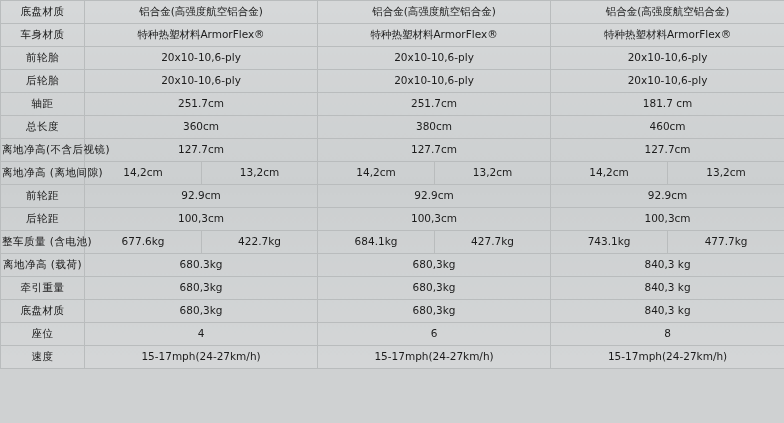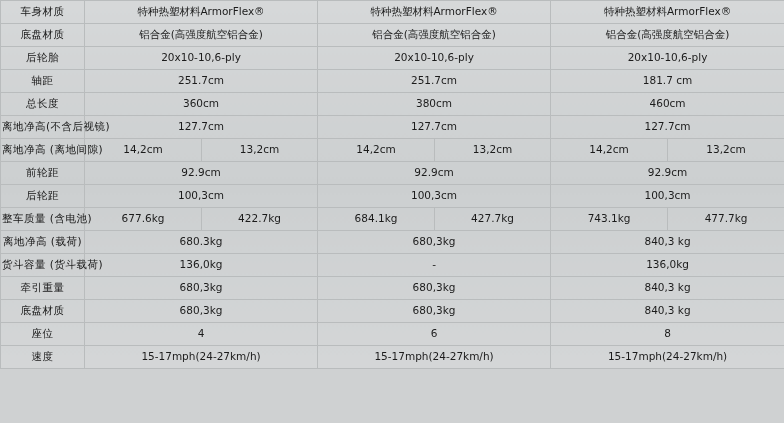--- a/index.html
+++ b/index.html
@@ -42,30 +42,36 @@
     <col style="width:84px">
     <col style="width:117px">
       <col style="width:116px">
     <col style="width:117px">
       <col style="width:116px">
     <col style="width:117px">
       <col style="width:117px">
   </colgroup>
   <tbody>
       <tr>
+        <td class="label">底盘材质</td>
+        <td colspan="2" class="">铝合金(高强度航空铝合金)</td>
+        <td colspan="2" class="">铝合金(高强度航空铝合金)</td>
+        <td colspan="2" class="">铝合金(高强度航空铝合金)</td>
+      </tr>
+      <tr>
         <td class="label">车身材质</td>
         <td colspan="2" class="">特种热塑材料ArmorFlex®</td>
         <td colspan="2" class="">特种热塑材料ArmorFlex®</td>
         <td colspan="2" class="">特种热塑材料ArmorFlex®</td>
       </tr>
       <tr>
-        <td class="label">底盘材质</td>
-        <td colspan="2" class="">铝合金(高强度航空铝合金)</td>
-        <td colspan="2" class="">铝合金(高强度航空铝合金)</td>
-        <td colspan="2" class="">铝合金(高强度航空铝合金)</td>
+        <td class="label">前轮胎</td>
+        <td colspan="2" class="">20x10-10,6-ply</td>
+        <td colspan="2" class="">20x10-10,6-ply</td>
+        <td colspan="2" class="">20x10-10,6-ply</td>
       </tr>
       <tr>
         <td class="label">后轮胎</td>
         <td colspan="2" class="">20x10-10,6-ply</td>
         <td colspan="2" class="">20x10-10,6-ply</td>
         <td colspan="2" class="">20x10-10,6-ply</td>
       </tr>
       <tr>
         <td class="label">轴距</td>
         <td colspan="2" class="">251.7cm</td>
@@ -114,26 +120,20 @@
         <td class="tall ">743.1kg</td>
         <td class="tall ">477.7kg</td>
       </tr>
       <tr>
         <td class="label tall">离地净高 (载荷)</td>
         <td colspan="2" class="tall ">680.3kg</td>
         <td colspan="2" class="tall ">680,3kg</td>
         <td colspan="2" class="tall ">840,3 kg</td>
       </tr>
       <tr>
-        <td class="label">货斗容量 (货斗载荷)</td>
-        <td colspan="2" class="">136,0kg</td>
-        <td colspan="2" class="">-</td>
-        <td colspan="2" class="">136,0kg</td>
-      </tr>
-      <tr>
         <td class="label tall">牵引重量</td>
         <td colspan="2" class="tall ">680,3kg</td>
         <td colspan="2" class="tall ">680,3kg</td>
         <td colspan="2" class="tall ">840,3 kg</td>
       </tr>
       <tr>
         <td class="label tall">底盘材质</td>
         <td colspan="2" class="tall ">680,3kg</td>
         <td colspan="2" class="tall ">680,3kg</td>
         <td colspan="2" class="tall ">840,3 kg</td>

